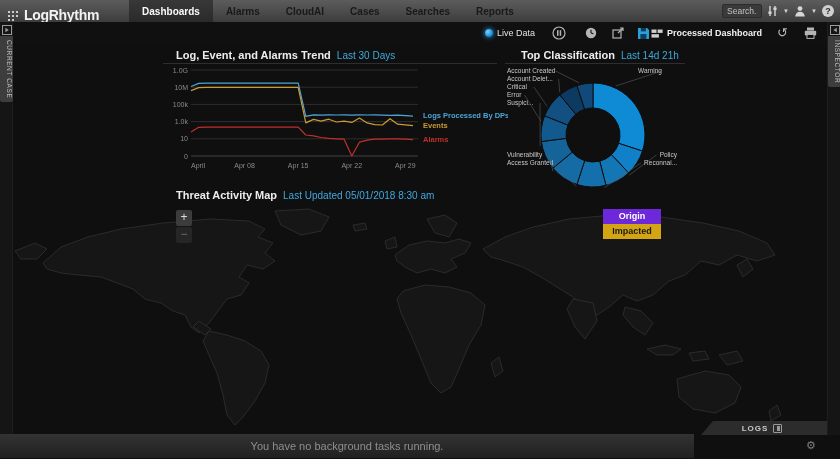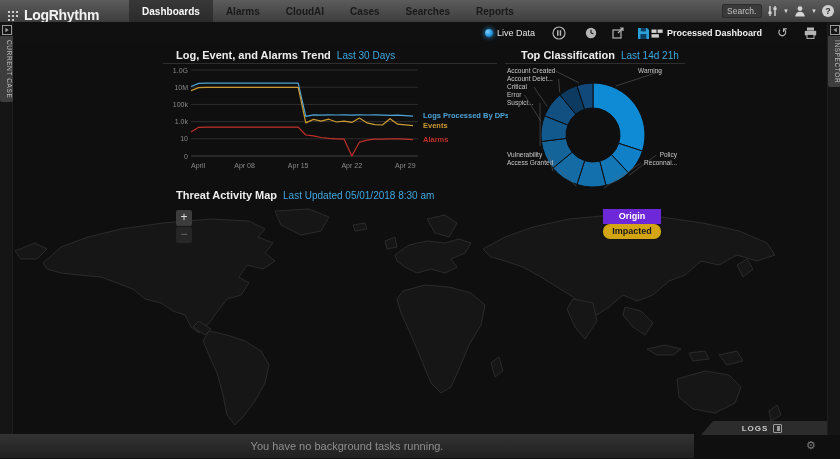--- a/index.html
+++ b/index.html
@@ -286,21 +286,21 @@
       <path d="M676,150 L692,148 L696,156 L680,158 Z"></path>
       <path d="M706,152 L724,148 L730,158 L714,162 Z"></path>
       <path d="M664,176 L692,168 L716,172 L728,184 L722,200 L702,210 L680,206 L666,194 Z"></path>
       <path d="M756,208 L764,202 L768,212 L758,218 Z"></path>
     </g>
   </svg>
   <div class="zoom-btn zoom-in">+</div>
   <div class="zoom-btn zoom-out">−</div>
   <div class="map-legend">
     <div class="legend-box" style="background: #6d28d9; color: rgb(255, 255, 255);">Origin</div>
-    <div class="legend-box" style="background: rgb(211, 165, 18); color: rgb(26, 26, 26); border-radius: 7px;">Impacted</div>
+    <div class="legend-box" style="background: rgb(211, 165, 18); color: rgb(26, 26, 26);">Impacted</div>
   </div>
 </div>
 
 <div class="logs-bar">
   <span class="logs-label">LOGS</span>
   <span class="panel-icon"></span>
 </div>
 <div class="statusbar">
   <div class="status-text">You have no background tasks running.</div>
   <span class="gear abs" style="left:806px;top:5px">⚙</span>

